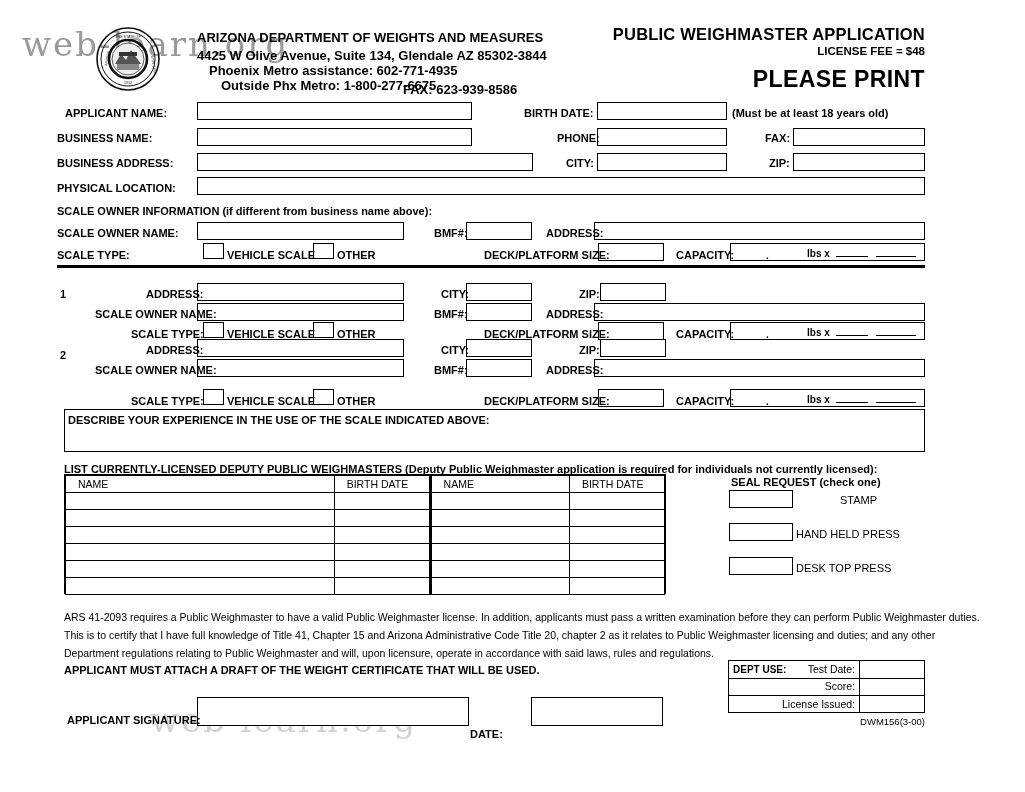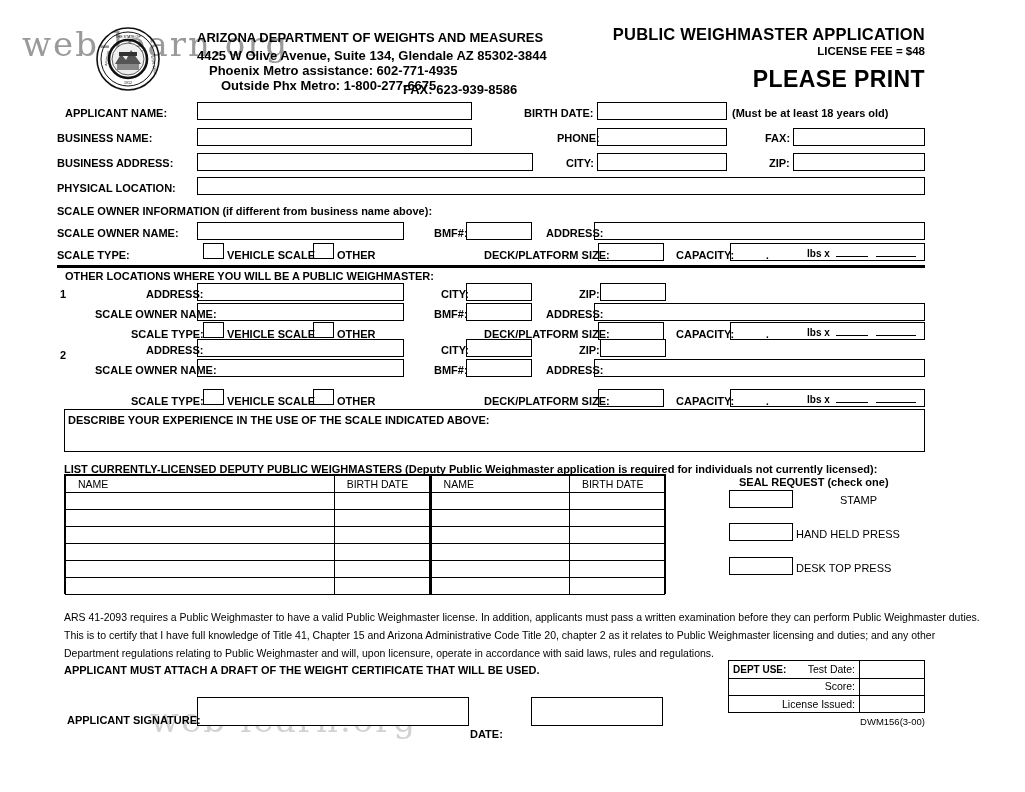--- a/index.html
+++ b/index.html
@@ -219,21 +219,20 @@
   <div class="box" style="left:598px;top:243px;width:66px;height:18px;"></div>
   <div class="lbl" style="left:676px;top:249px;">CAPACITY:</div>
   <div class="box" style="left:730px;top:243px;width:195px;height:18px;"></div>
   <div class="capnote" style="left:766px;top:250px;">.</div>
   <div class="capnote" style="left:807px;top:248px;">lbs x</div>
   <div class="uline" style="left:836px;top:256px;width:32px;"></div>
   <div class="uline" style="left:876px;top:256px;width:40px;"></div>
 
   <div class="hr" style="left:57px;top:265px;width:868px;height:3px;"></div>
 
-  <div class="lbl" style="left:65px;top:270px;">OTHER LOCATIONS WHERE YOU WILL BE A PUBLIC WEIGHMASTER:</div>
 
   <div class="lbl" style="left:60px;top:288px;">1</div>
   <div class="lbl" style="left:146px;top:288px;">ADDRESS:</div>
   <div class="box" style="left:197px;top:283px;width:207px;height:18px;"></div>
   <div class="lbl" style="left:441px;top:288px;">CITY:</div>
   <div class="box" style="left:466px;top:283px;width:66px;height:18px;"></div>
   <div class="lbl" style="left:579px;top:288px;">ZIP:</div>
   <div class="box" style="left:600px;top:283px;width:66px;height:18px;"></div>
 
   <div class="lbl" style="left:95px;top:308px;">SCALE OWNER NAME:</div>
@@ -333,21 +332,21 @@
       <tr>
         <td></td>
         <td></td>
         <td class="mid"></td>
         <td></td>
       </tr>
     </tbody>
       </table>
   </div>
 
-  <div class="lbl" style="left:731px;top:476px;margin-left:8px;">SEAL REQUEST (check one)</div>
+  <div class="lbl" style="left:731px;top:476px;">SEAL REQUEST (check one)</div>
   <div class="cbox" style="left:729px;top:490px;width:64px;height:18px;"></div>
   <div class="lbl norm" style="left:840px;top:494px;">STAMP</div>
   <div class="cbox" style="left:729px;top:523px;width:64px;height:18px;"></div>
   <div class="lbl norm" style="left:796px;top:528px;">HAND HELD PRESS</div>
   <div class="cbox" style="left:729px;top:557px;width:64px;height:18px;"></div>
   <div class="lbl norm" style="left:796px;top:562px;">DESK TOP PRESS</div>
 
   <div class="legal" style="left:64px;top:611px;">ARS 41-2093 requires a Public Weighmaster to have a valid Public Weighmaster license. In addition, applicants must pass a written examination before they can perform Public Weighmaster duties.</div>
   <div class="legal" style="left:64px;top:629px;">This is to certify that I have full knowledge of Title 41, Chapter 15 and Arizona Administrative Code Title 20, chapter 2 as it relates to Public Weighmaster licensing and duties; and any other</div>
   <div class="legal" style="left:64px;top:647px;">Department regulations relating to Public Weighmaster and will, upon licensure, operate in accordance with said laws, rules and regulations.</div>

